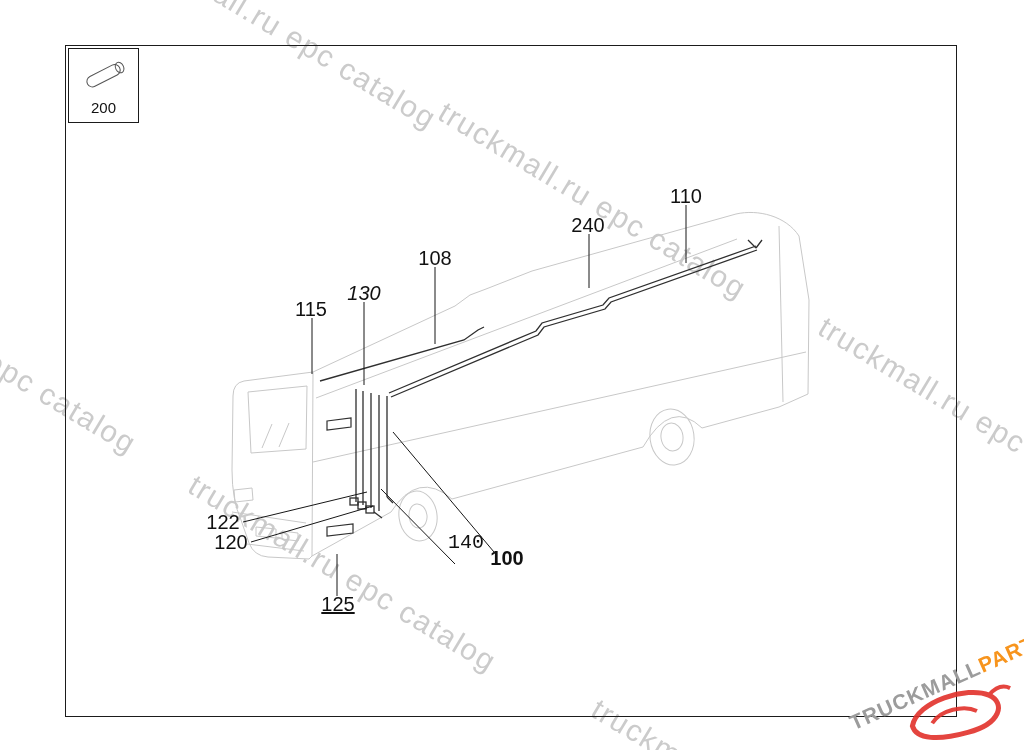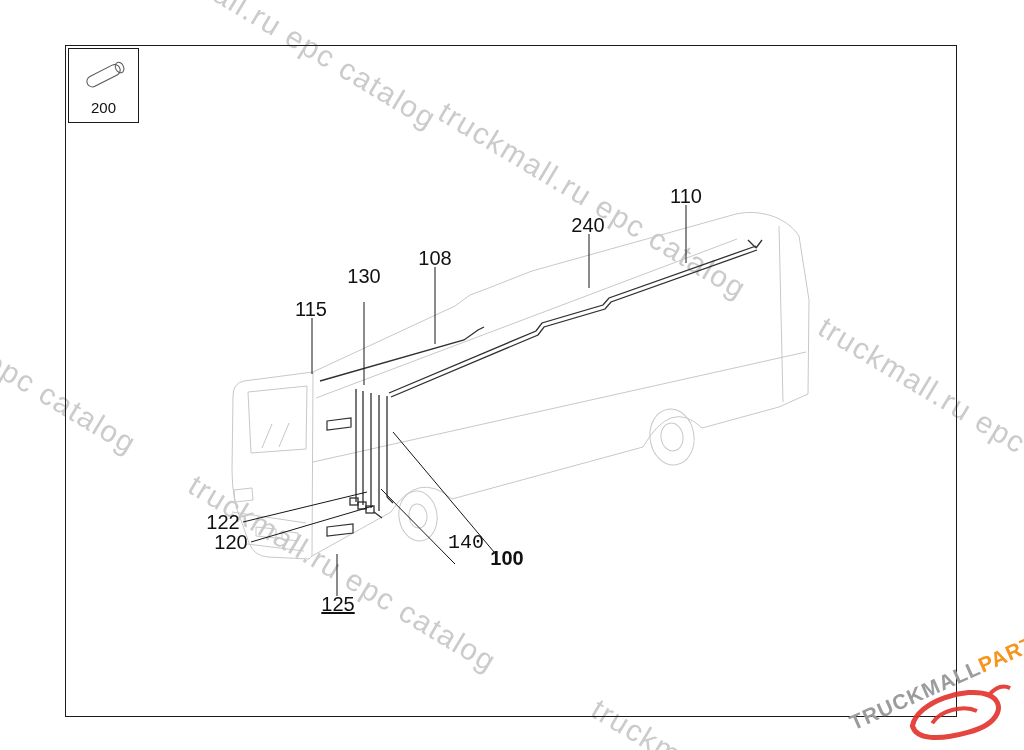--- a/index.html
+++ b/index.html
@@ -168,21 +168,21 @@
         <rect x="0" y="0" width="36" height="11" rx="5.5"></rect>
         <ellipse cx="36" cy="5.5" rx="4" ry="5.5"></ellipse>
       </g>
     </svg>
     <div class="inset-num">200</div>
   </div>
 
   <div class="callout" style="left:686px; top:196px;">110</div>
   <div class="callout" style="left:588px; top:225px;">240</div>
   <div class="callout" style="left:435px; top:258px;">108</div>
-  <div class="callout" style="left:364px; top:276px;">130</div>
+  <div class="callout" style="left:364px; top:293px;font-style:italic;">130</div>
   <div class="callout" style="left:311px; top:309px;">115</div>
   <div class="callout" style="left:223px; top:522px;">122</div>
   <div class="callout" style="left:231px; top:542px;">120</div>
   <div class="callout" style="left:466px; top:543px;font-family:Liberation Mono, monospace;">140</div>
   <div class="callout" style="left:507px; top:558px;font-weight:bold;">100</div>
   <div class="callout" style="left:338px; top:604px;text-decoration:underline;">125</div>
 
   <div class="logo"><span class="logo-gray">TRUCKMALL</span><span class="logo-orange">PARTS</span></div>
 
   <svg class="swirl" width="125" height="70" viewBox="0 0 125 70">

